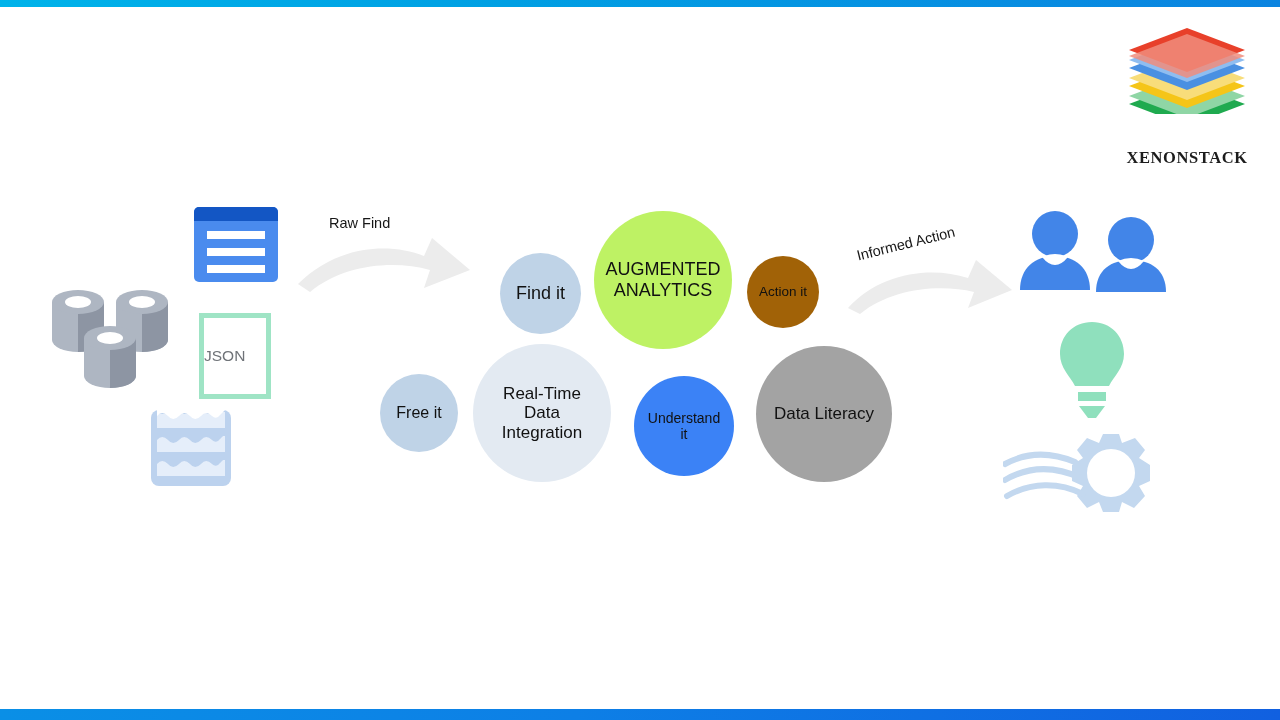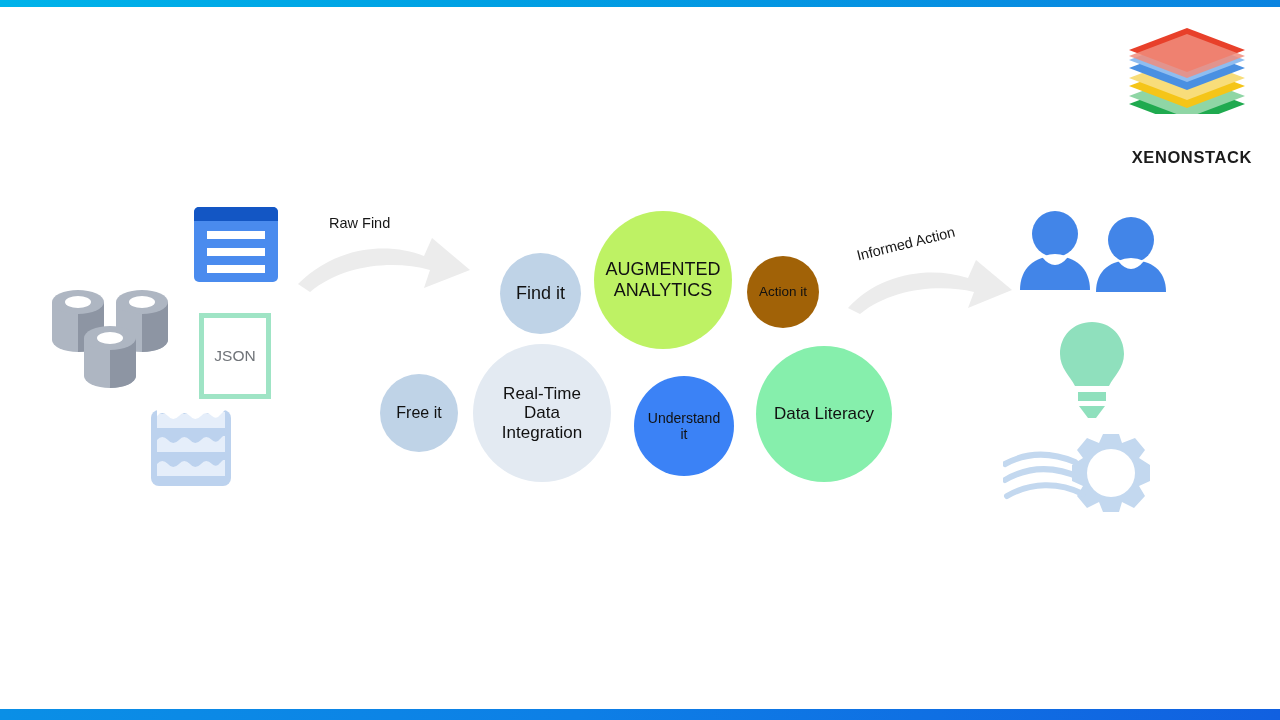--- a/index.html
+++ b/index.html
@@ -42,41 +42,40 @@
   }
   .logo-stack {
     position: absolute;
     left: 0; top: 0;
     width: 130px; height: 86px;
   }
   .logo-word {
     position: absolute;
     left: 0; top: 120px;
     width: 130px;
-    text-align: right;
+    text-align: center;
     font-size: 16.5px;
     font-weight: bold;
     letter-spacing: 0.6px;
     color: #1c1c1c;
-    font-family: Liberation Sans, sans-serif;
+    font-family: Liberation Serif, serif;
   }
 
   
   .dbstack { position: absolute; left: 48px; top: 280px; width: 124px; height: 112px; }
   .doc-icon { position: absolute; left: 194px; top: 207px; width: 84px; height: 80px; }
   .json-card {
     position: absolute;
     left: 199px; top: 313px;
     width: 72px; height: 86px;
     border: 5px solid #9fe4c5;
     background: #ffffff;
     box-sizing: border-box;
     display: flex;
     align-items: center;
-    justify-content: center;
   }
   .json-card span {
     font-size: 15.5px;
     color: #6f7378;
     font-family: "Liberation Sans", sans-serif;
   }
   .lake-icon { position: absolute; left: 151px; top: 410px; width: 80px; height: 76px; }
 
   
   .arrow-raw   { position: absolute; left: 296px; top: 236px; width: 176px; height: 56px; }
@@ -196,21 +195,21 @@
       </div>
       <div class="bubble" style="left: 380px; top: 374px; width: 78px; height: 78px; font-size: 16px; background: rgb(191, 211, 231);">
         <span>Free it</span>
       </div>
       <div class="bubble" style="left: 473px; top: 344px; width: 138px; height: 138px; font-size: 17px; background: rgb(227, 234, 242); text-align: center;">
         <span>Real-Time<br>Data<br>Integration</span>
       </div>
       <div class="bubble" style="left: 634px; top: 376px; width: 100px; height: 100px; font-size: 14px; background: #3b82f6;">
         <span>Understand<br>it</span>
       </div>
-      <div class="bubble" style="left: 756px; top: 346px; width: 136px; height: 136px; font-size: 17px; background: #86efac;">
+      <div class="bubble" style="left: 756px; top: 346px; width: 136px; height: 136px; font-size: 17px; background: #a3a3a3;">
         <span>Data Literacy</span>
       </div>
     </div>
 
   <div class="arrow-label label-info">Informed Action</div>
   <svg class="arrow-info" viewBox="0 0 168 56">
     <path d="M2,50 C34,14 86,8 122,20 L130,2 L166,32 L122,50 L128,34 C94,26 46,30 14,56 Z" fill="#ececec"></path>
   </svg>
 
   <svg class="people-icon" viewBox="0 0 150 82">

